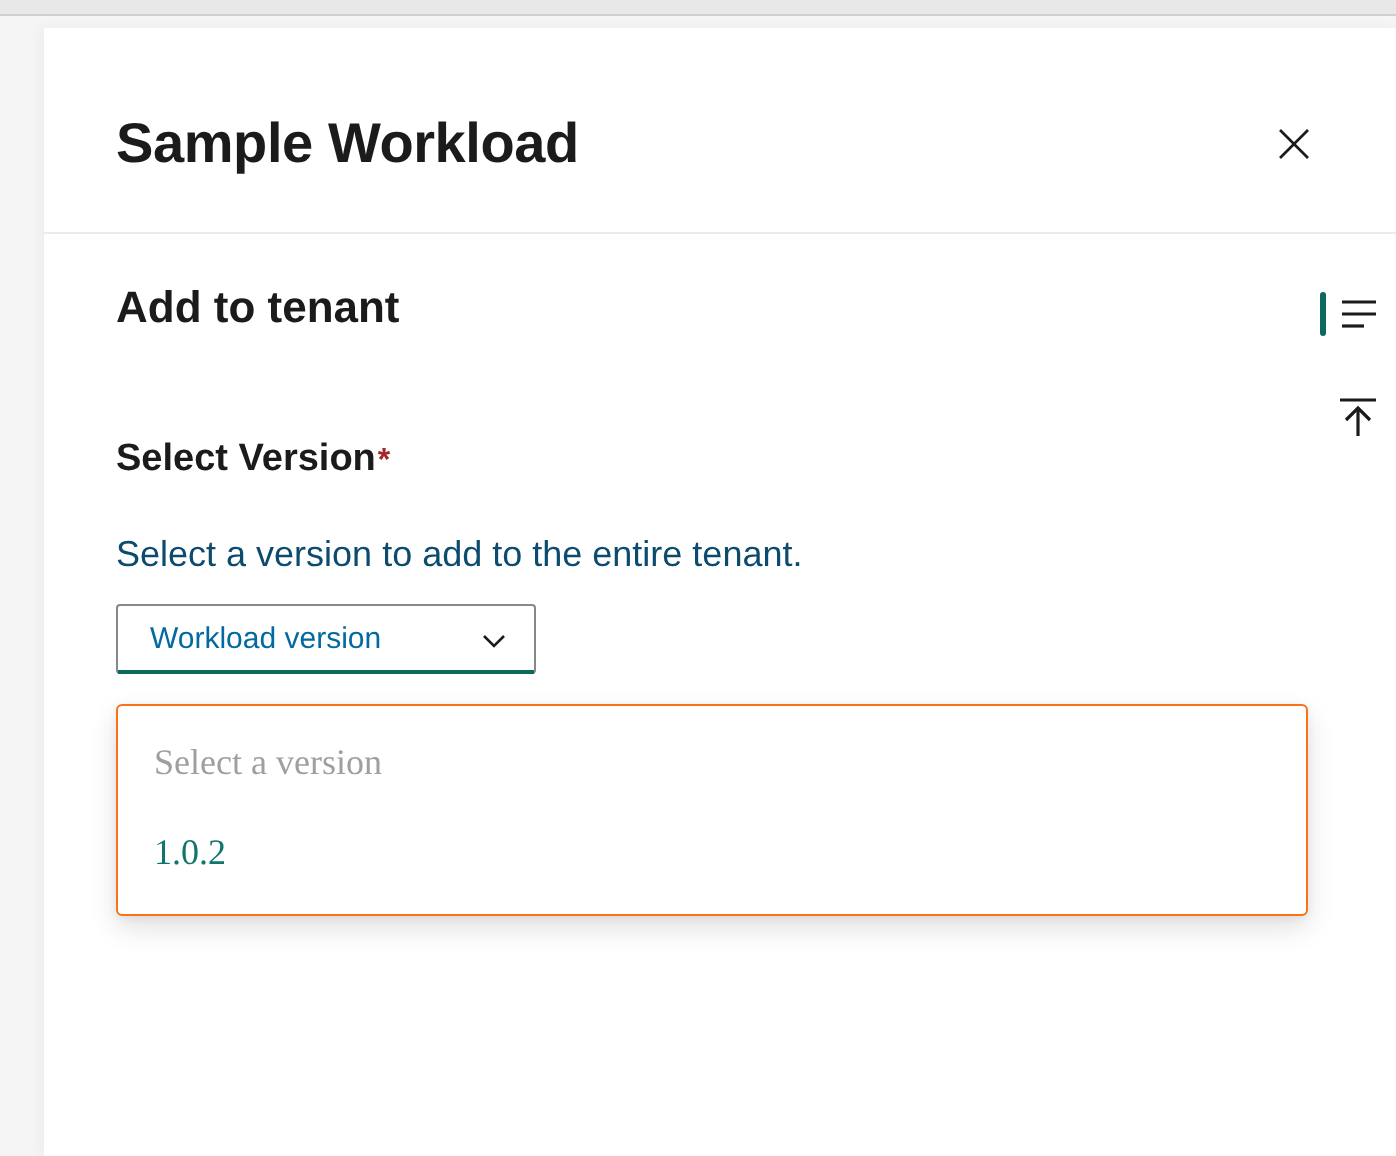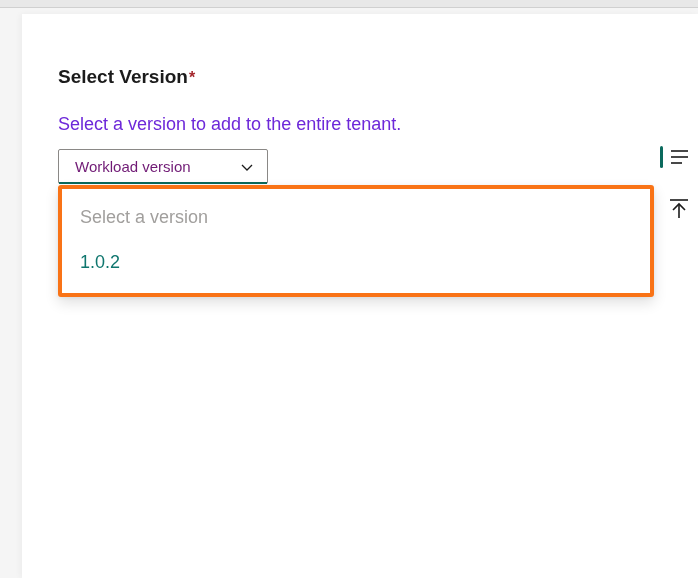--- a/index.html
+++ b/index.html
@@ -84,39 +84,39 @@
     }
 
     .required {
       color: #a4262c;
       font-weight: 700;
       margin-left: 1px;
     }
 
     .field-desc {
       font-size: 18px;
-      color: #6d28d9;
+      color: #0c4a6e;
       margin-top: 26px;
       font-weight: 400;
     }
 
     .combo-wrap {
       margin-top: 14px;
       position: relative;
       width: 210px;
     }
 
     .combo-btn {
       width: 100%;
       padding: 8px 12px 8px 16px;
       background: #ffffff;
       border: 1px solid #8a8886;
       border-radius: 2px;
       font-size: 15px;
-      color: #701a75;
+      color: #0369a1;
       text-align: left;
       cursor: pointer;
       display: flex;
       justify-content: space-between;
       align-items: center;
       font-family: inherit;
       position: relative;
     }
 
     .combo-btn::after {
@@ -128,28 +128,29 @@
       height: 2px;
       background: #0b6a5d;
     }
 
     .chevron {
       display: inline-flex;
     }
 
     .dropdown {
       position: absolute;
-      top: 36px;
+      top: 50px;
       left: 0;
       width: 596px;
       background: #ffffff;
-      border: 4px solid #f97316;
+      border: 1px solid #f97316;
       border-radius: 3px;
       box-shadow: 0 6px 14px rgba(0,0,0,0.12), 0 1px 4px rgba(0,0,0,0.06);
       padding: 8px 0 10px 0;
+      font-family: Liberation Serif, serif;
     }
 
     .dropdown-placeholder {
       padding: 10px 18px 14px 18px;
       font-size: 18px;
       color: #a19f9d;
     }
 
     .dropdown-option {
       padding: 10px 18px;
@@ -191,40 +192,50 @@
       border-radius: 2px;
     }
   </style>
 </head>
 <body>
 
 <div class="backdrop"></div>
 
 <div class="panel">
 
+  <div class="panel-header">
+    <h1 class="panel-title">Sample Workload</h1>
+    <button class="close-btn">
+      <svg width="18" height="18" viewBox="0 0 18 18">
+        <line x1="2" y1="2" x2="16" y2="16" stroke="#1b1b1b" stroke-width="1.3"></line>
+        <line x1="16" y1="2" x2="2" y2="16" stroke="#1b1b1b" stroke-width="1.3"></line>
+      </svg>
+    </button>
+  </div>
 
   <div class="side-tools">
     <div class="tool-icon accent-bar">
       <svg width="22" height="18" viewBox="0 0 22 18">
         <line x1="3" y1="3" x2="20" y2="3" stroke="#1b1b1b" stroke-width="1.6"></line>
         <line x1="3" y1="9" x2="20" y2="9" stroke="#1b1b1b" stroke-width="1.6"></line>
         <line x1="3" y1="15" x2="14" y2="15" stroke="#1b1b1b" stroke-width="1.6"></line>
       </svg>
     </div>
     <div class="tool-icon">
       <svg width="22" height="22" viewBox="0 0 22 22">
         <line x1="2" y1="2" x2="20" y2="2" stroke="#1b1b1b" stroke-width="1.6"></line>
         <line x1="11" y1="20" x2="11" y2="6" stroke="#1b1b1b" stroke-width="1.6"></line>
         <polyline points="5,12 11,6 17,12" fill="none" stroke="#1b1b1b" stroke-width="1.6"></polyline>
       </svg>
     </div>
   </div>
 
   <div class="panel-body">
 
+    <h2 class="section-title">Add to tenant</h2>
 
     <div>
       <span class="field-label">Select Version</span><span class="required">*</span>
     </div>
 
     <p class="field-desc">Select a version to add to the entire tenant.</p>
 
     <div class="combo-wrap">
       <button class="combo-btn">
         <span>Workload version</span>

